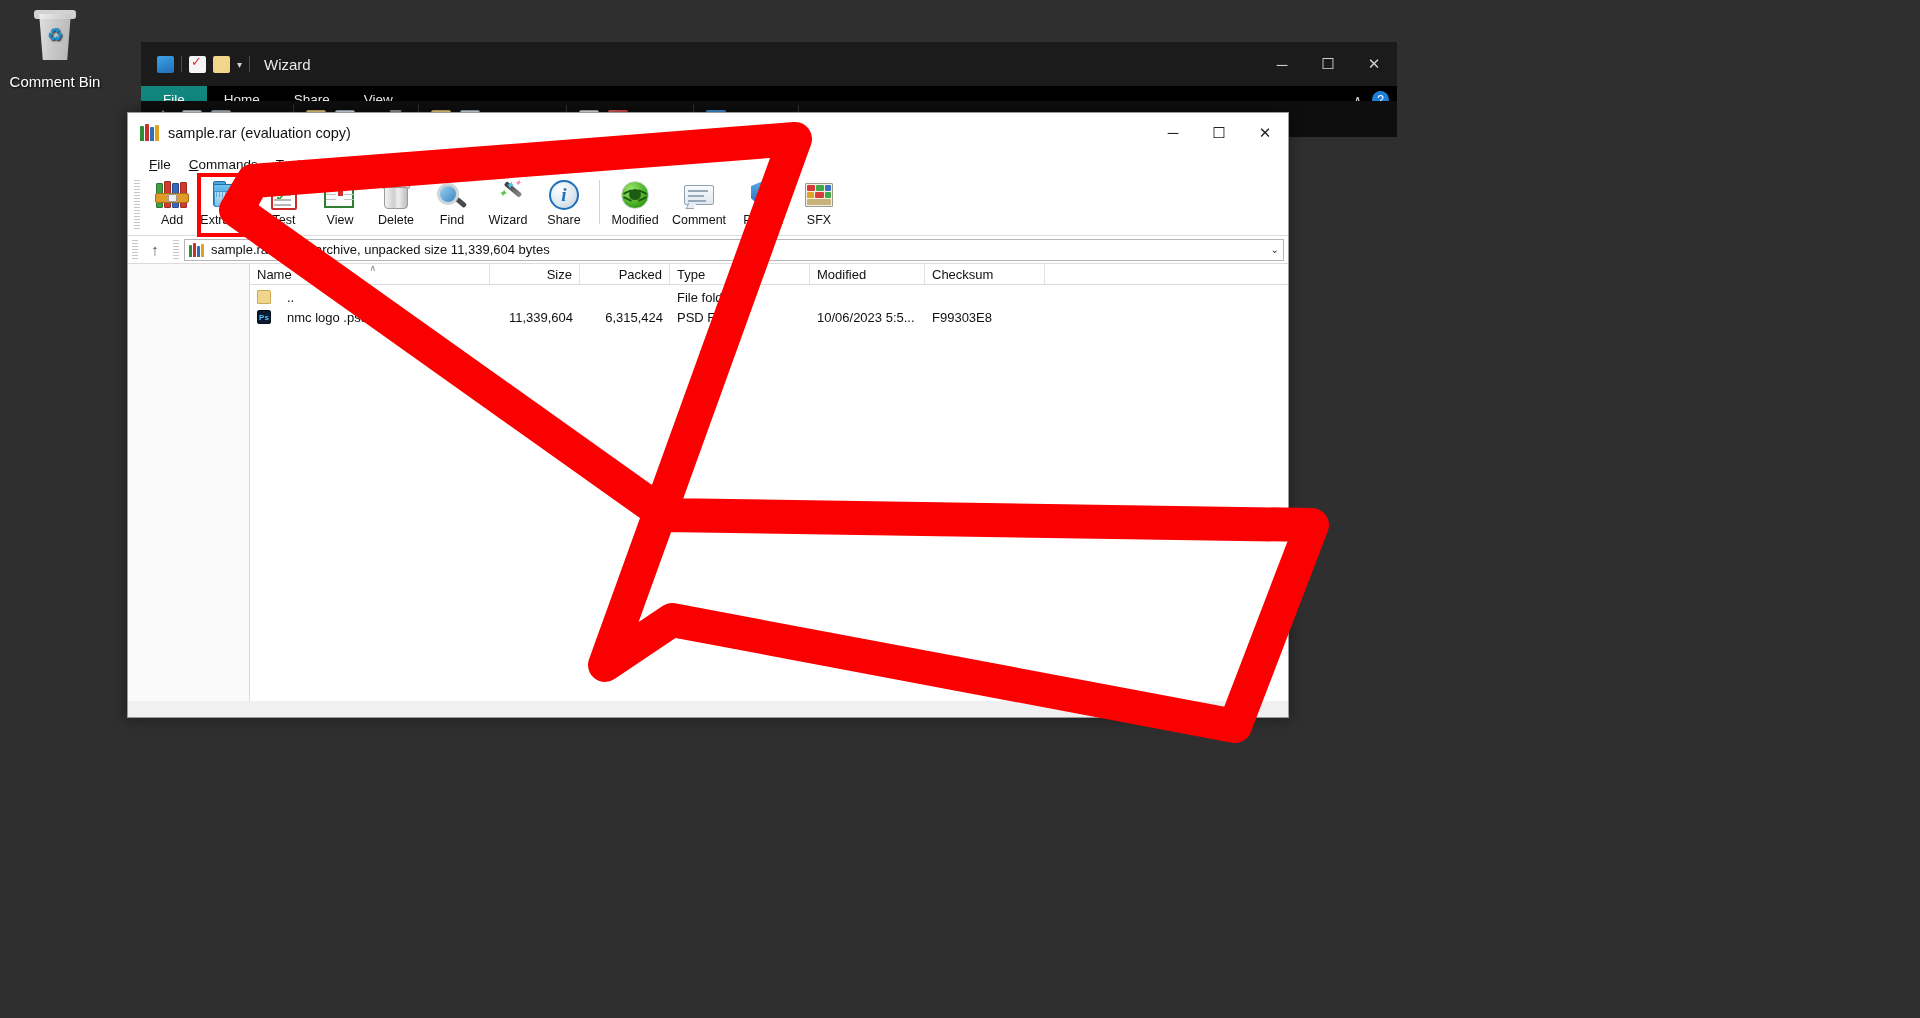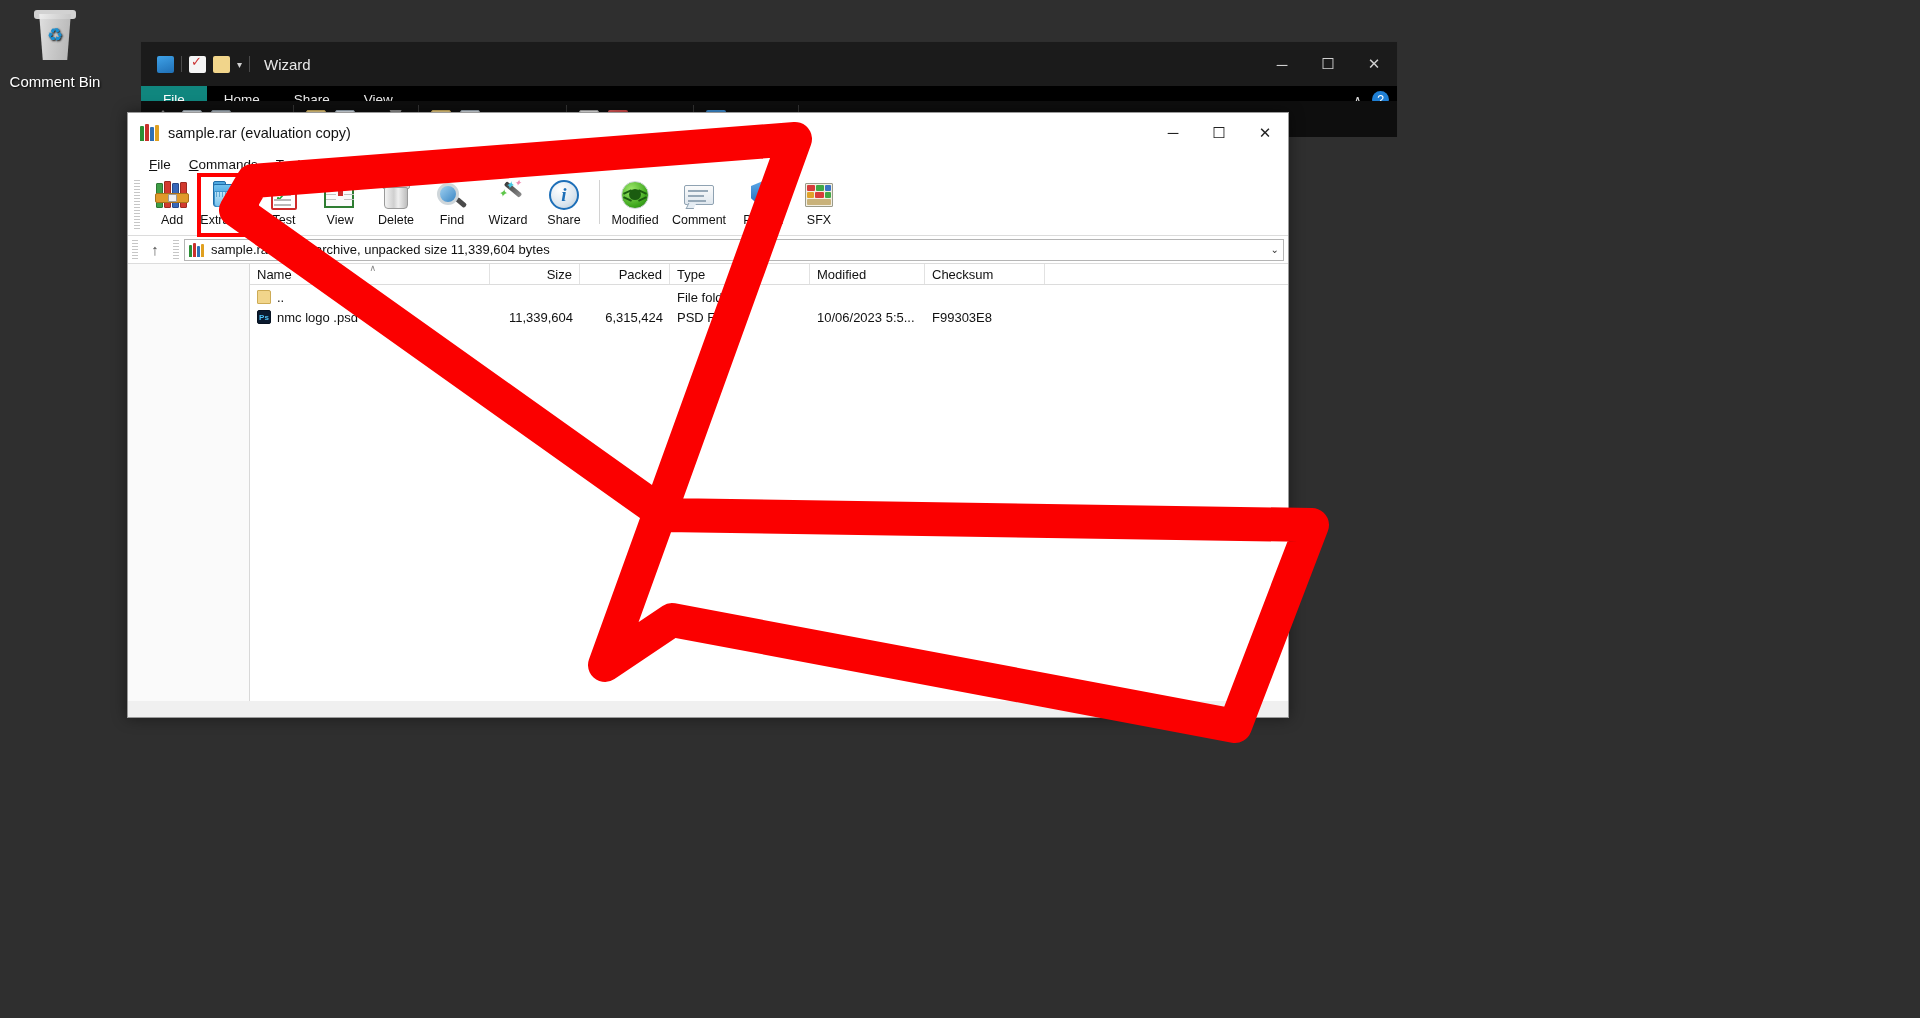--- a/index.html
+++ b/index.html
@@ -223,21 +223,21 @@
   #wr-list{flex:1;display:flex;flex-direction:column;background:#fff;}
   #wr-head{height:21px;display:flex;border-bottom:1px solid #dcdcdc;background:#fff;
     font-size:13px;color:#111;}
   .col{position:relative;display:flex;align-items:center;padding:0 7px;
     border-right:1px solid #e2e2e2;}
   .col.num{justify-content:flex-end;}
   .sortmark{position:absolute;left:50%;top:-1px;font-size:9px;color:#888;}
   .row{height:20px;display:flex;font-size:13px;color:#111;align-items:center;}
   .cell{padding:0 7px;display:flex;align-items:center;overflow:hidden;white-space:nowrap;}
   .cell.num{justify-content:flex-end;}
-  .fi{width:14px;height:14px;margin-right:6px;flex:none;position:relative;}
+  .fi{width:14px;height:14px;margin-right:16px;flex:none;position:relative;}
   .fi-folder{background:#f1d58b;border:1px solid #cdab55;border-radius:1px 2px 1px 1px;}
   .fi-psd{background:#0a1a2f;border:1px solid #061120;border-radius:2px;color:#4fc3f7;
     font-size:8px;font-weight:bold;display:flex;align-items:center;justify-content:center;}
 
   
   #wr-status{height:24px;background:#f0f0f0;border-top:1px solid #cfcfcf;display:flex;
     align-items:center;position:relative;font-size:13px;color:#111;}
   #wr-status-icons{width:42px;display:flex;align-items:center;gap:3px;padding-left:7px;}
   .st-ico1{width:13px;height:10px;background:#2e2e2e;border:1px solid #2e2e2e;}
   .st-ico2{width:13px;height:11px;position:relative;}

